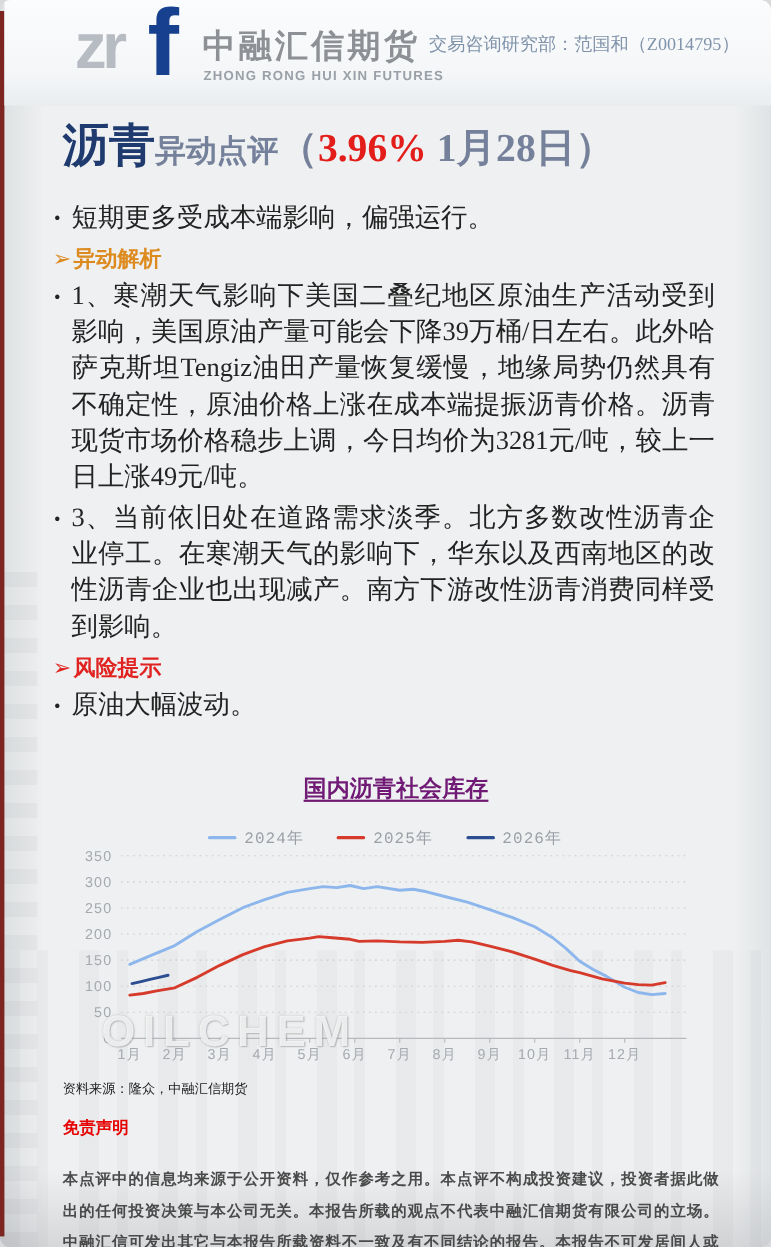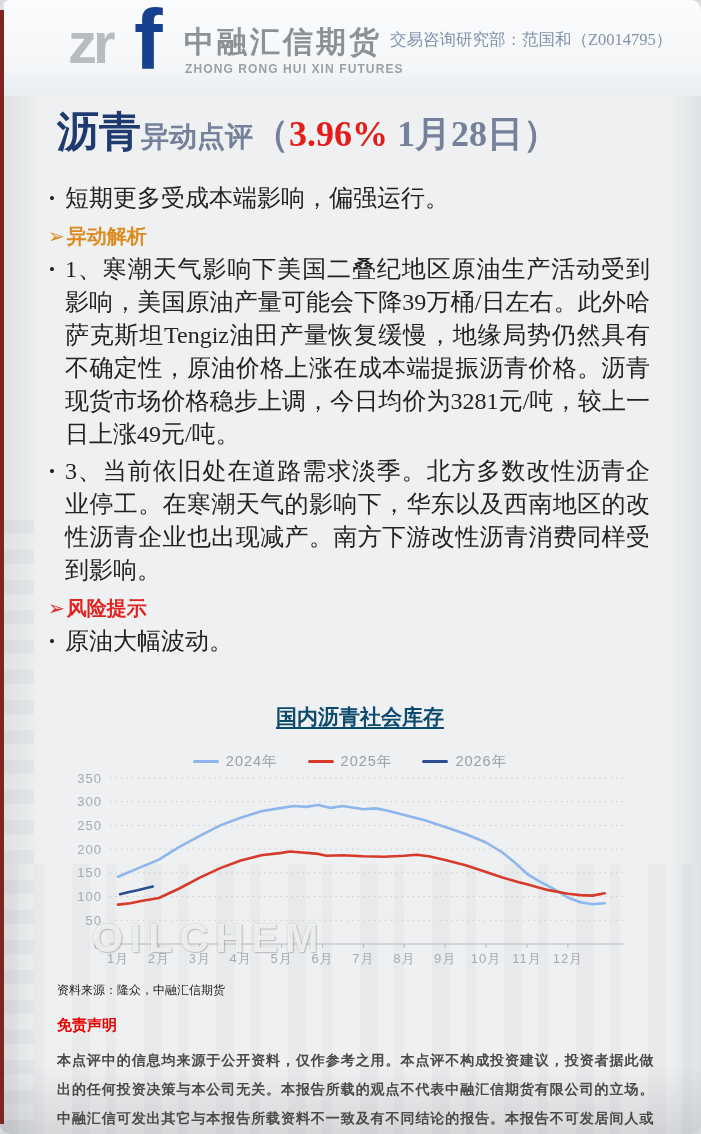--- a/index.html
+++ b/index.html
@@ -45,38 +45,38 @@
   .sec-h .mk{margin-right:2px;}
   .sec-orange{color:#dd8a1f;}
   .sec-red{color:#e02321;}
   ul.blist{list-style:none;margin:2px 0 0 0;padding:0;}
   ul.blist li{position:relative;padding-left:17px;font-size:24px;line-height:33px;text-align:justify;
     margin-bottom:4px;}
   ul.blist li::before{content:"•";position:absolute;left:1px;top:0;color:#232323;font-size:17px;}
 
   
   #chart-title{position:absolute;left:160px;top:703px;width:400px;text-align:center;
-    font-family:"Liberation Sans","DejaVu Sans",sans-serif;font-weight:bold;font-size:21px;color:#0c4a6e;
+    font-family:"Liberation Sans","DejaVu Sans",sans-serif;font-weight:bold;font-size:21px;color:#701a75;
     text-decoration:underline;text-underline-offset:3px;}
   #chart-legend{position:absolute;left:70px;top:752px;width:560px;display:flex;justify-content:center;
-    gap:30px;align-items:center;font-family:Liberation Sans, sans-serif;}
+    gap:30px;align-items:center;font-family:Liberation Mono, monospace;}
   .lg-item{display:flex;align-items:center;gap:7px;}
   .lg-swatch{display:inline-block;width:26px;height:3px;border-radius:2px;}
   .lg-item span:last-child{font-size:14.5px;color:#9ba0a7;letter-spacing:1px;}
   #chart-svg{position:absolute;left:70px;top:770px;}
   #chart-svg text.ax{font-family:"Liberation Sans","DejaVu Sans",sans-serif;font-size:13px;fill:#a6aab0;letter-spacing:1px;}
   #watermark{position:absolute;left:92px;top:916px;font-family:"Liberation Sans","DejaVu Sans",sans-serif;
     font-weight:bold;font-size:40px;letter-spacing:7px;color:rgba(255,255,255,.78);
     text-shadow:0 0 2px rgba(140,143,148,.55), 1px 1px 1px rgba(120,122,126,.35);text-align:center;}
 
   
   #source{position:absolute;left:57px;top:982px;font-size:12px;color:#1c1c1c;}
   #disclaimer{position:absolute;left:57px;top:1016px;width:597px;
     font-family:"Liberation Sans","DejaVu Sans",sans-serif;}
-  #disclaimer .d-title{color:#e60200;font-weight:bold;font-size:15px;margin-bottom:11px;}
+  #disclaimer .d-title{color:#e60200;font-weight:bold;font-size:15px;margin-bottom:22px;}
   #disclaimer .d-body{font-size:14px;font-weight:bold;color:#4a4a4a;line-height:29px;
     text-align:justify;letter-spacing:.6px;}
 </style>
 </head>
 <body>
 
 <div id="page">
   <div class="bg-edge"></div>
   <div class="bg-city"></div>
   <div class="bg-city-left"></div>

